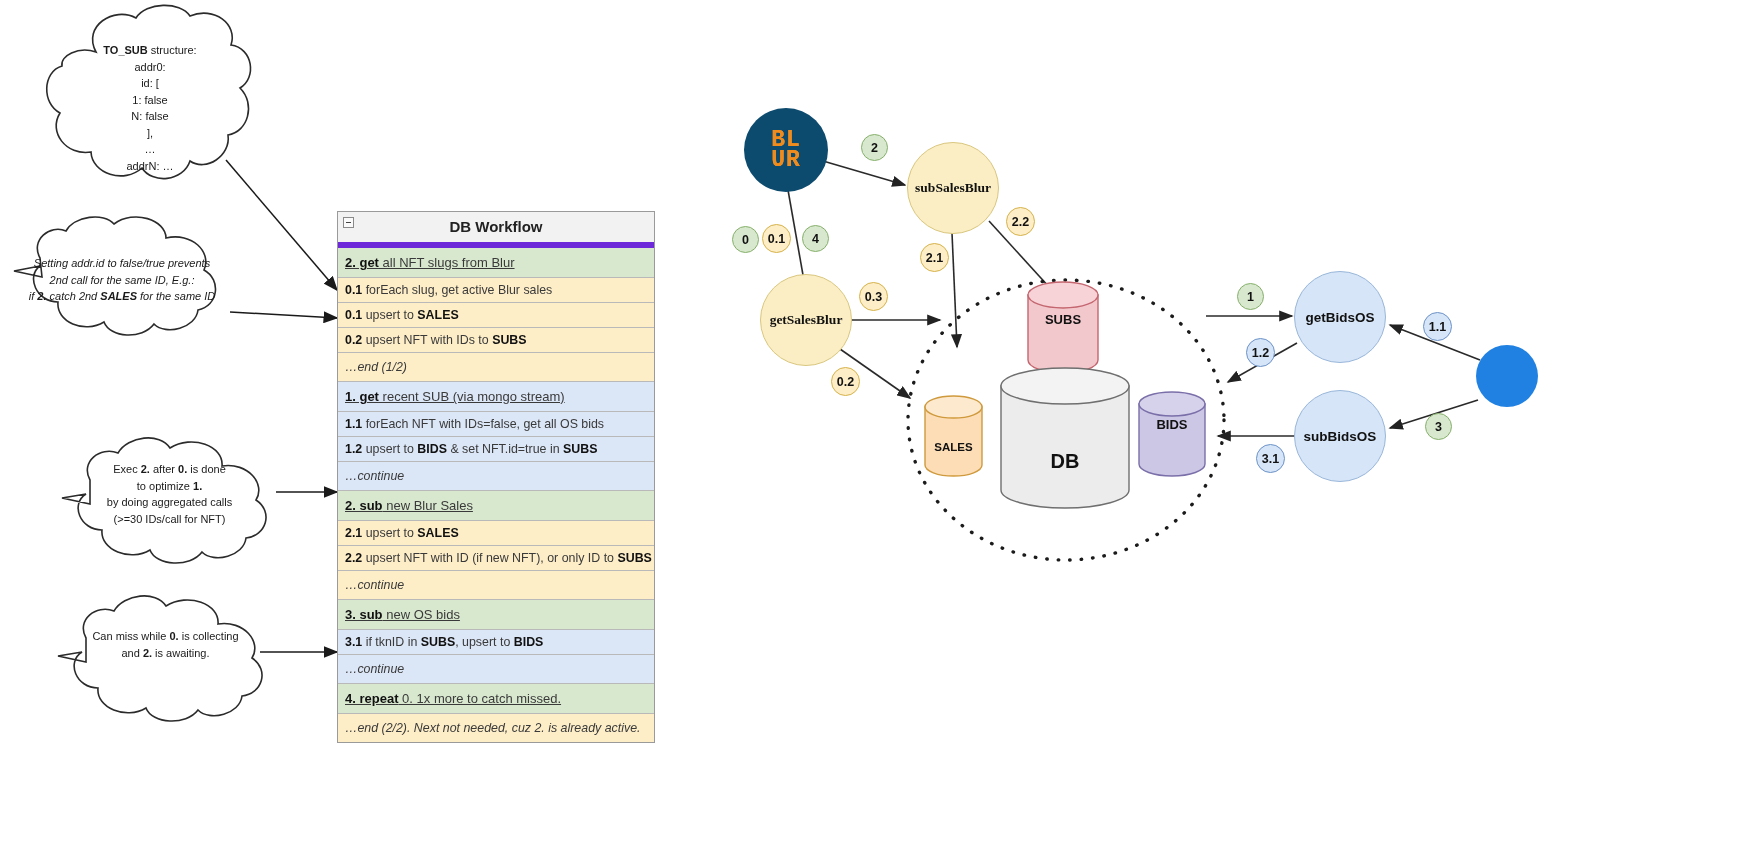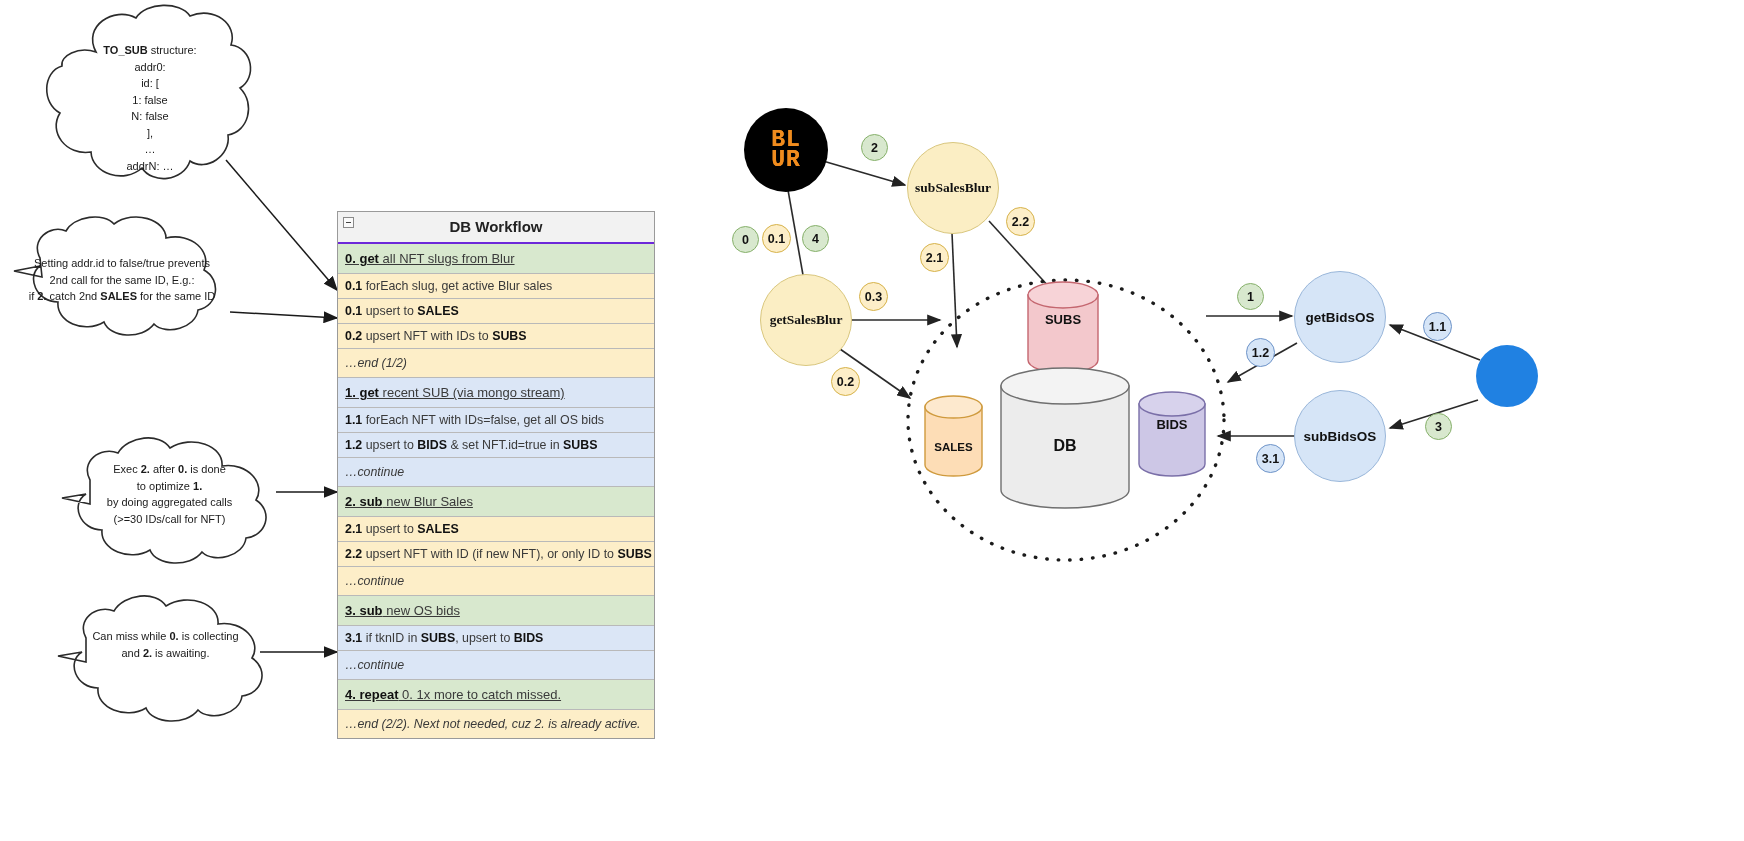--- a/index.html
+++ b/index.html
@@ -9,21 +9,21 @@
   svg.layer{pointer-events:none;}
 
   
   .cloud-text{position:absolute;text-align:center;font-size:11px;line-height:16.5px;
               color:#1a1a1a;white-space:pre;}
   .cloud-text b{font-weight:bold;}
 
   
   #workflow{position:absolute;left:337px;top:211px;width:318px;
             border:1px solid #9a9a9a;box-sizing:border-box;background:#fff;}
-  #workflow .wf-header{position:relative;background:#f2f2f2;border-bottom:2px solid #6d28d9;
+  #workflow .wf-header{position:relative;background:#f2f2f2;border-bottom:6px solid #6d28d9;
         text-align:center;font-weight:bold;font-size:15px;color:#222;padding:6px 0 7px 0;}
   #workflow .collapse-box{position:absolute;left:5px;top:5px;width:11px;height:11px;
         border:1px solid #8a8a8a;background:#fafafa;box-sizing:border-box;}
   #workflow .collapse-box:after{content:"";position:absolute;left:2px;top:4px;width:5px;height:1px;background:#444;}
   .wf-row{font-size:12.4px;color:#3a3a3a;padding:5px 7px;border-bottom:1px solid #b9b9b9;
           box-sizing:border-box;white-space:nowrap;overflow:hidden;}
   .wf-row:last-child{border-bottom:none;}
   .wf-row b{color:#111;font-weight:bold;}
   .wf-row u{text-decoration:underline;}
   .wf-row i{font-style:italic;}
@@ -31,21 +31,21 @@
   .wf-yellow{background:#fdeec8;}
   .wf-blue{background:#dbe6f6;}
   .wf-h{font-size:13px;padding:7px 7px;}
   .wf-cont{font-style:italic;padding:7px 7px;color:#3a3a3a;}
 
   
   .node{position:absolute;border-radius:50%;display:flex;align-items:center;justify-content:center;
         font-weight:bold;font-size:13.5px;color:#111;box-sizing:border-box;text-align:center;}
   .node-yellow{background:#fbeec4;border:1.3px solid #d9c77f;font-family:Liberation Serif, serif;}
   .node-blue{background:#d6e5f7;border:1.3px solid #9ab7da;}
-  .node-blur{background:#000000;border:none;}
+  .node-blur{background:#0c4a6e;border:none;}
 
   .blur-logo{font-family:"Liberation Mono",monospace;color:#f08c1e;font-weight:bold;
         font-size:23px;line-height:20px;letter-spacing:1px;text-align:center;
         text-shadow:0 0 0 #f08c1e;}
   .blur-logo span{display:block;}
 
   
   #opensea{position:absolute;width:62px;height:62px;border-radius:50%;background:#2081e2;
         display:flex;align-items:center;justify-content:center;}
 
@@ -156,33 +156,33 @@
 
   <g transform="translate(1486,354)">
     <path d="M10,28 C14,18 20,10 26,5 L26,28 Z" fill="#ffffff"></path>
     <path d="M4,30 L40,30 C37,36 30,39 22,39 C14,39 7,35 4,30 Z" fill="#ffffff"></path>
     <path d="M29,28 L40,28 C40,24 36,21 32,21 L29,21 Z" fill="#ffffff"></path>
   </g>
 </svg>
 
 <div class="cloud-text" style="left:60px;top:42px;width:180px;"><b>TO_SUB</b> structure:<br>addr0:<br>id: [<br>1: false<br>N: false<br>],<br>…<br>addrN: …</div>
 
-<div class="cloud-text" style="left:12px;top:255px;width:220px;">Setting addr.id to false/true prevents<br>2nd call for the same ID, E.g.:<br>if <b>2.</b> catch 2nd <b>SALES</b> for the same ID</div>
+<div class="cloud-text" style="left:12px;top:255px;width:220px;font-style:italic;">Setting addr.id to false/true prevents<br>2nd call for the same ID, E.g.:<br>if <b>2.</b> catch 2nd <b>SALES</b> for the same ID</div>
 
 <div class="cloud-text" style="left:62px;top:461px;width:215px;">Exec <b>2.</b> after <b>0.</b> is done<br>to optimize <b>1.</b><br>by doing aggregated calls<br>(&gt;=30 IDs/call for NFT)</div>
 
 <div class="cloud-text" style="left:58px;top:628px;width:215px;">Can miss while <b>0.</b> is collecting<br>and <b>2.</b> is awaiting.</div>
 
 <div id="workflow">
   <div class="wf-header">
     <span class="collapse-box"></span>
     <span>DB Workflow</span>
   </div>
   <div id="wf-rows">
-      <div class="wf-row wf-green wf-h"><u><b>0. get</b> all NFT slugs from Blur</u></div>
+      <div class="wf-row wf-green wf-h"><u><b>2. get</b> all NFT slugs from Blur</u></div>
       <div class="wf-row wf-yellow"><b>0.1</b> forEach slug, get active Blur sales</div>
       <div class="wf-row wf-yellow"><b>0.1</b> upsert to <b>SALES</b></div>
       <div class="wf-row wf-yellow"><b>0.2</b> upsert NFT with IDs to <b>SUBS</b></div>
       <div class="wf-row wf-yellow wf-cont"><i>…end (1/2)</i></div>
       <div class="wf-row wf-blue wf-h"><u><b>1. get</b> recent SUB (via mongo stream)</u></div>
       <div class="wf-row wf-blue"><b>1.1</b> forEach NFT with IDs=false, get all OS bids</div>
       <div class="wf-row wf-blue"><b>1.2</b> upsert to <b>BIDS</b> &amp; set NFT.id=true in <b>SUBS</b></div>
       <div class="wf-row wf-blue wf-cont"><i>…continue</i></div>
       <div class="wf-row wf-green wf-h"><u><b>2. sub</b> new Blur Sales</u></div>
       <div class="wf-row wf-yellow"><b>2.1</b> upsert to <b>SALES</b></div>
@@ -218,21 +218,21 @@
 <div class="node node-blue" style="left:1294px;top:390px;width:92px;height:92px;">
   <span>subBidsOS</span>
 </div>
 
 <div id="opensea" style="left:1476px;top:345px;"></div>
 
 <div class="cyl" style="left:1028px;top:312px;width:70px;">
   <div class="lbl">SUBS</div>
   </div>
 <div class="cyl" style="left:1001px;top:437px;width:128px;">
-  <div class="lbl" style="font-size:16px;">DB</div>
+  <div class="lbl" style="font-size:20px;margin-top:13px;">DB</div>
   </div>
 <div class="cyl" style="left:925px;top:441px;width:57px;">
   <div class="lbl" style="font-size:11.5px;">SALES</div>
   </div>
 <div class="cyl" style="left:1139px;top:417px;width:66px;">
   <div class="lbl">BIDS</div>
   </div>
 
 <div class="badge badge-green" style="left:732px;top:226px;width:27px;height:27px;">0</div>
 <div class="badge badge-yellow" style="left:762px;top:224px;width:29px;height:29px;">0.1</div>

